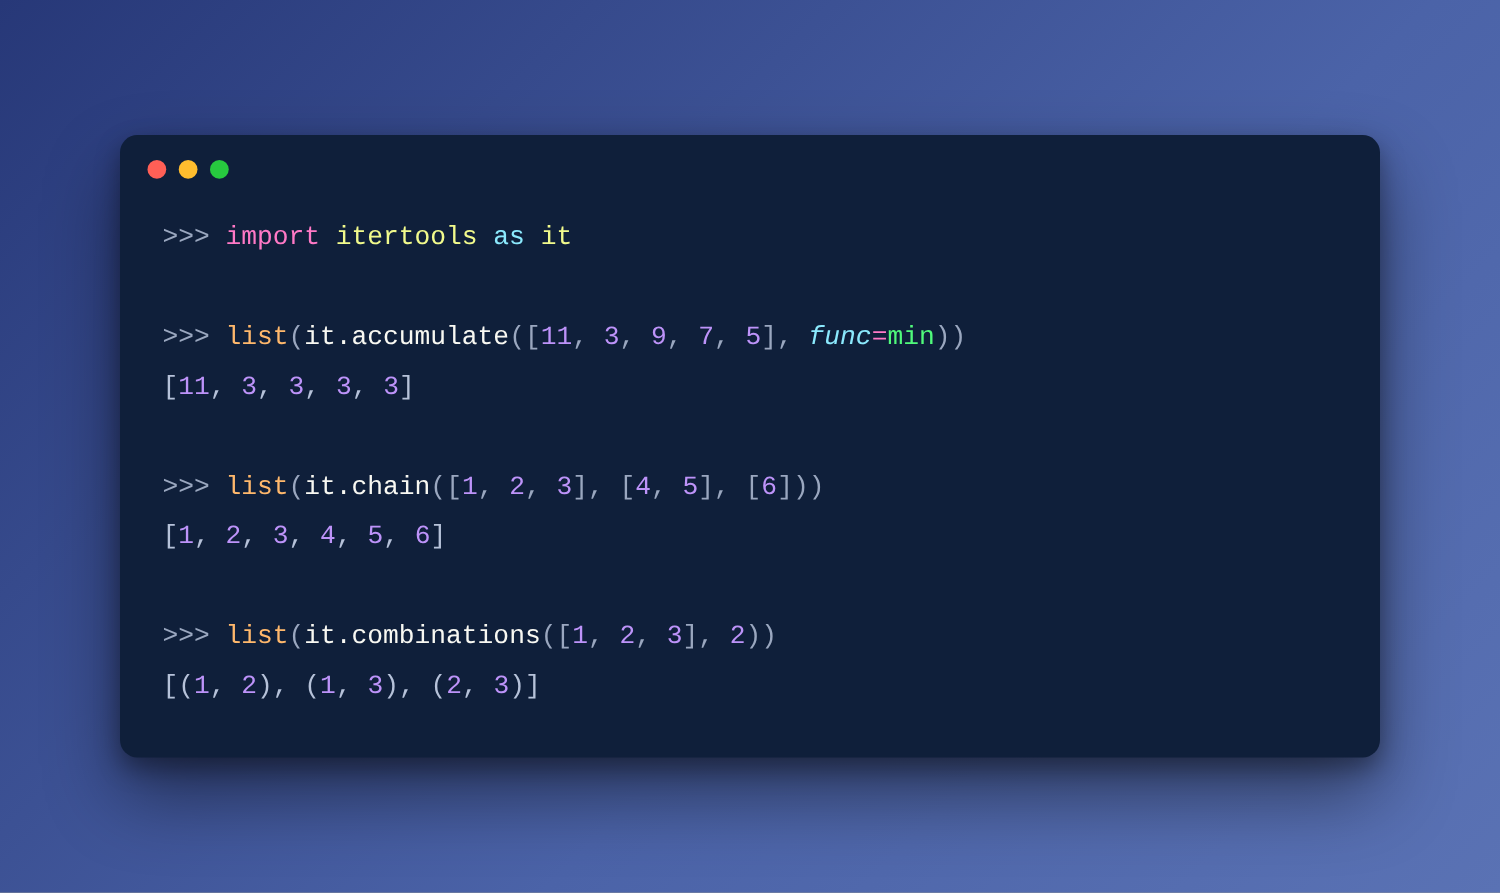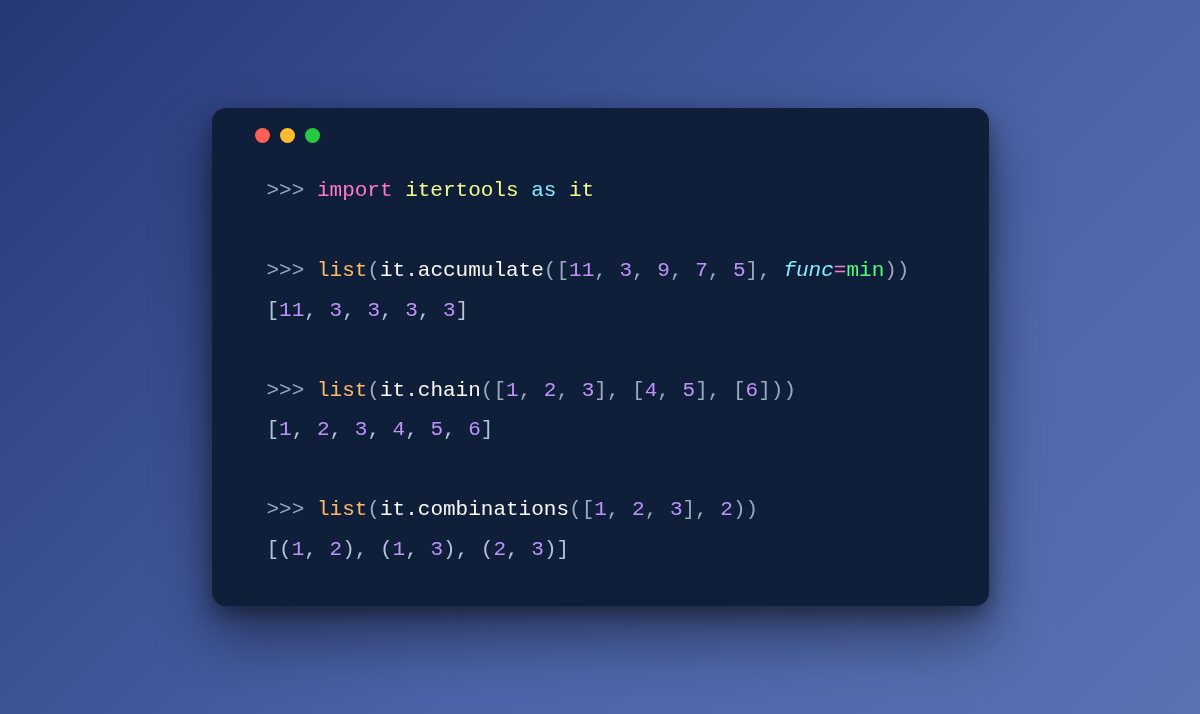--- a/index.html
+++ b/index.html
@@ -10,26 +10,25 @@
     overflow: hidden;
   }
   body {
     background: linear-gradient(135deg, #273878 0%, #4b63a8 60%, #5a72b4 100%);
     display: flex;
     align-items: center;
     justify-content: center;
     font-family: ui-monospace, SFMono-Regular, "SF Mono", Menlo, Consolas, "Liberation Mono", monospace;
   }
   .window {
-    width: 756px;
+    width: 1008px;
     background: #0f1f3a;
     border-radius: 14px;
     box-shadow: 0 30px 60px rgba(0,0,0,0.45), 0 8px 20px rgba(0,0,0,0.35);
     padding-bottom: 36px;
-    padding-left: 21px;
   }
   .titlebar {
     display: flex;
     align-items: center;
     gap: 10px;
     padding: 20px 22px 10px 22px;
   }
   .dot {
     width: 15px;
     height: 15px;

